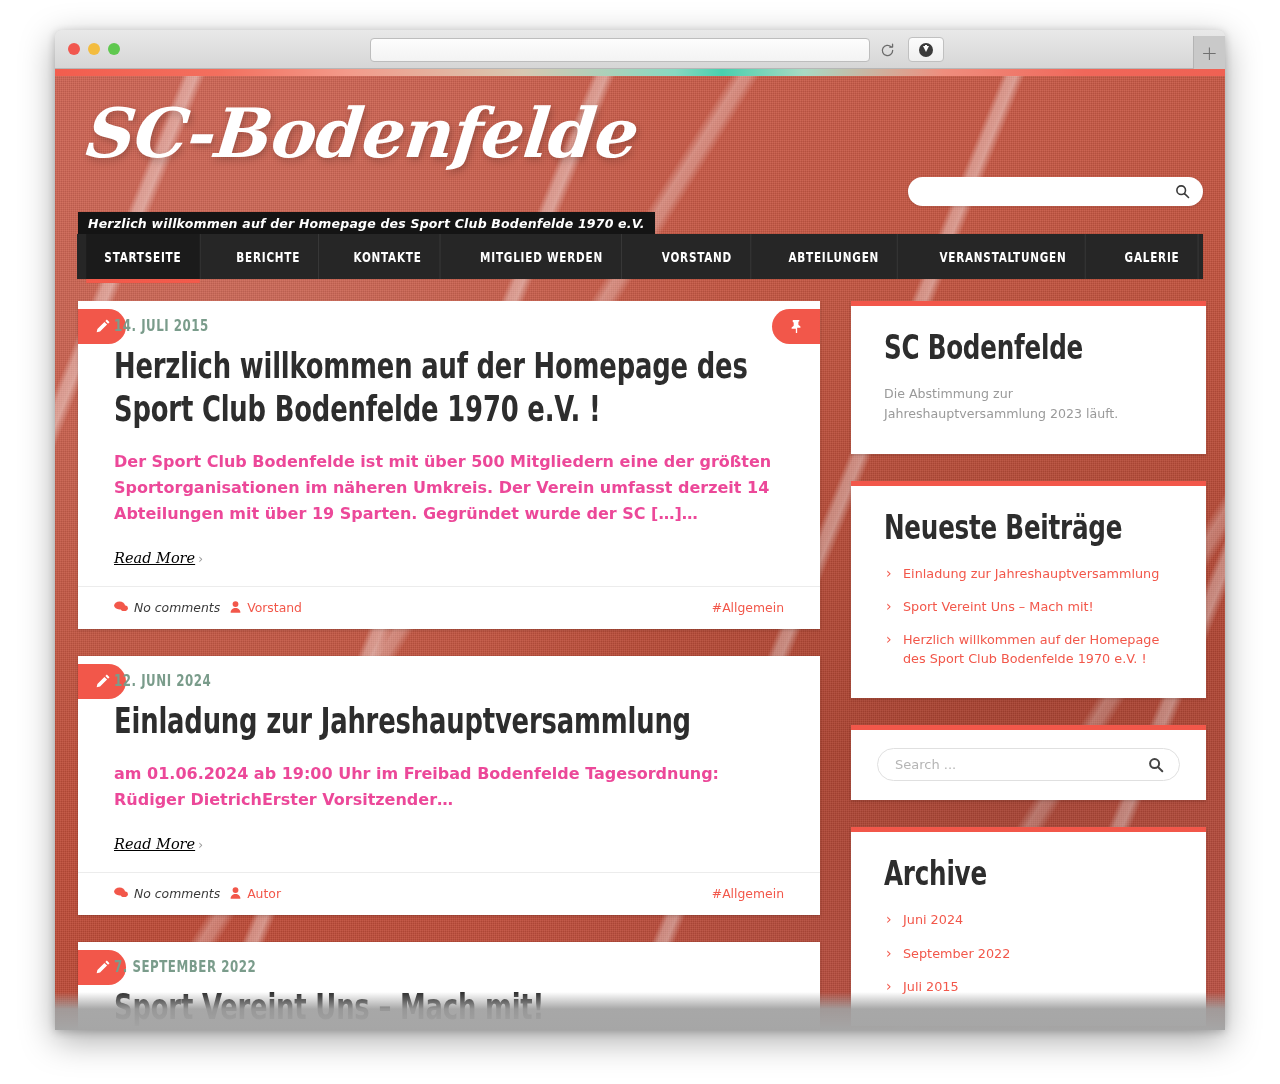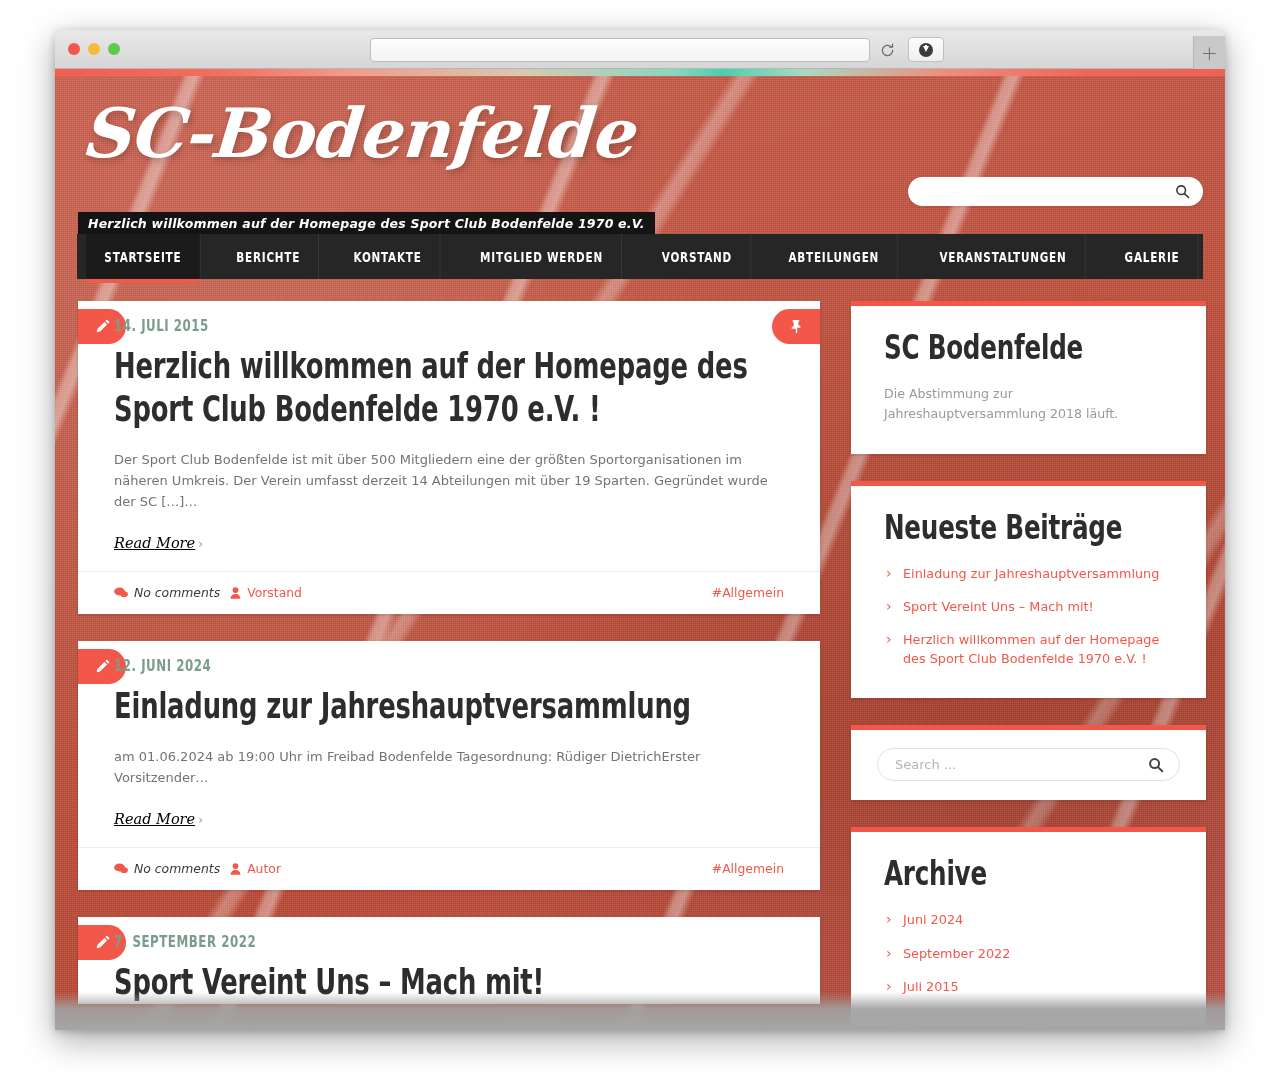--- a/index.html
+++ b/index.html
@@ -335,24 +335,25 @@
     color: #2d2d2d;
     letter-spacing: -0.2px;
     transform: scaleX(0.82);
     transform-origin: left center;
     width: 122%;
     margin-bottom: 18px;
   }
 
   .post-excerpt {
     font-family: "DejaVu Sans", sans-serif;
-    font-size: 13px;
+    font-size: 16px;
     line-height: 1.62;
-    color: #737373;
+    color: #ec4899;
     margin-bottom: 21px;
+    font-weight: bold;
   }
 
   .read-more {
     font-family: "DejaVu Serif", serif;
     font-style: italic;
     font-size: 14.5px;
     color: #000000;
     text-decoration: underline;
     display: inline-block;
     margin-bottom: 20px;
@@ -636,21 +637,21 @@
             <h2 class="post-title">Sport Vereint Uns – Mach mit!</h2>
           </div>
         </article>
 
       </div>
 
       <aside class="side-col">
 
         <div class="widget">
           <h3 class="widget-title">SC Bodenfelde</h3>
-          <p class="widget-text">Die Abstimmung zur Jahreshauptversammlung 2018 läuft.</p>
+          <p class="widget-text">Die Abstimmung zur Jahreshauptversammlung 2023 läuft.</p>
         </div>
 
         <div class="widget">
           <h3 class="widget-title">Neueste Beiträge</h3>
           <ul class="widget-list">
             <li>Einladung zur Jahreshauptversammlung</li>
             <li>Sport Vereint Uns – Mach mit!</li>
             <li>Herzlich willkommen auf der Homepage des Sport Club Bodenfelde 1970 e.V. !</li>
           </ul>
         </div>

